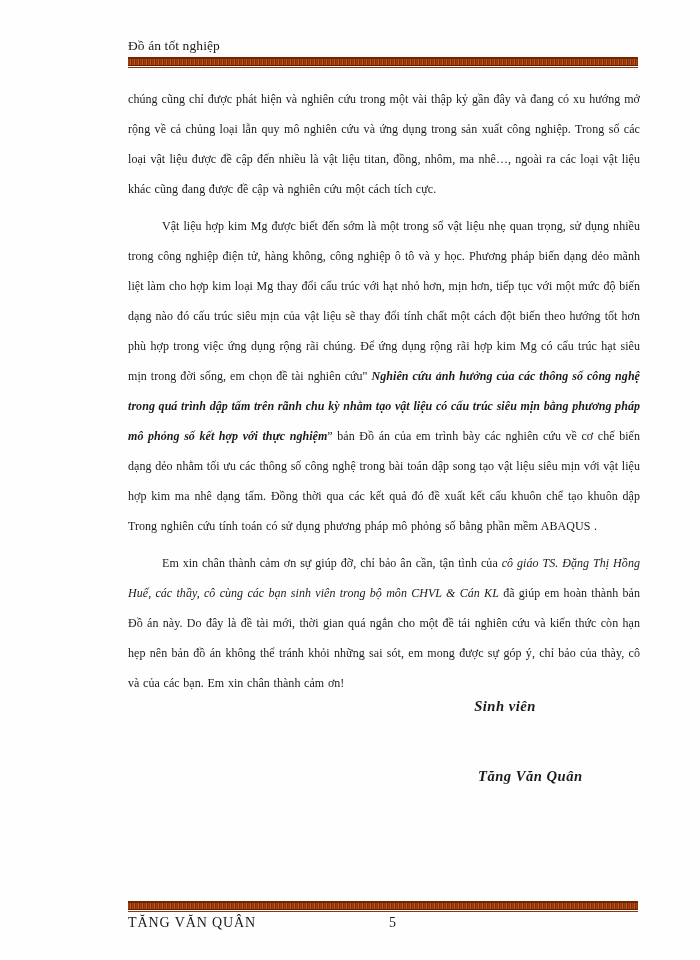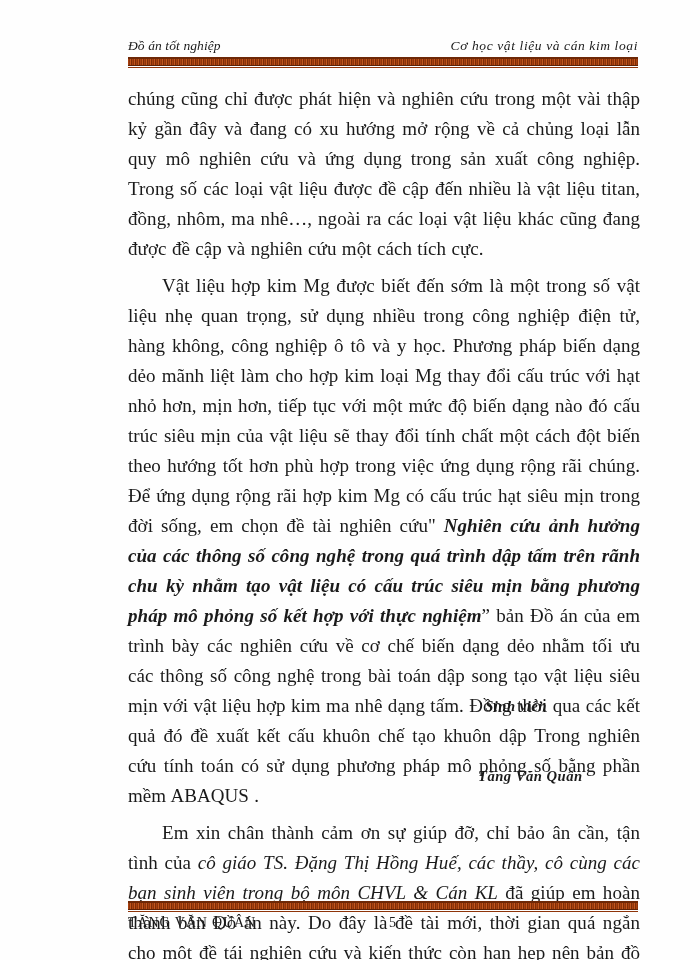--- a/index.html
+++ b/index.html
@@ -21,21 +21,20 @@
     inset: 0;
     background: #fefefe;
   }
 
   
   .header {
     position: absolute;
     left: 128px;
     top: 38px;
     width: 510px;
-    font-style: italic;
   }
   .header-row {
     display: flex;
     justify-content: space-between;
     align-items: flex-end;
     font-size: 13.5px;
     line-height: 1.15;
     white-space: nowrap;
   }
   .header-left { letter-spacing: 0.1px; }
@@ -66,21 +65,21 @@
 
   
   .content {
     position: absolute;
     left: 128px;
     top: 84px;
     width: 512px;
   }
   p.para {
     margin: 0;
-    font-size: 19px;
+    font-size: 12px;
     line-height: 30px;
     text-align: justify;
     text-justify: inter-word;
     text-indent: 0;
     letter-spacing: 0.05px;
     word-spacing: 0.6px;
   }
   p.indent { text-indent: 34px; margin-top: 7px; }
   .bi { font-weight: bold; font-style: italic; }
   .it { font-style: italic; }
@@ -91,21 +90,21 @@
     left: 128px;
     top: 698px;
     width: 512px;
     text-align: center;
     padding-right: 24px;
     font-size: 14.6px;
     font-weight: bold;
     font-style: italic;
     letter-spacing: 0.5px;
   }
-  .sig-role span { position: relative; left: 132px; }
+  .sig-role span { position: relative; left: 121px; }
 
   .sig-name {
     position: absolute;
     left: 128px;
     top: 768px;
     width: 512px;
     font-size: 14.6px;
     font-weight: bold;
     font-style: italic;
     letter-spacing: 0.5px;
@@ -136,21 +135,20 @@
   }
 </style>
 </head>
 <body>
 
 <div class="page">
 
   <div class="header">
     <div class="header-row">
       <div class="header-left">Đồ án tốt nghiệp</div>
-      <div class="header-right">Cơ học vật liệu  và cán kim loại</div>
     </div>
     <div class="rule"></div>
   </div>
 
   <div class="content">
 
     <p class="para">chúng cũng chỉ được phát hiện và nghiên cứu trong một vài thập kỷ gần đây và đang có xu hướng mở rộng về cả chủng loại lẫn quy mô nghiên cứu và ứng dụng trong sản xuất công nghiệp. Trong số các loại vật liệu được đề cập đến nhiều là vật liệu titan, đồng, nhôm, ma nhê…, ngoài ra các loại vật liệu khác cũng đang được đề cập và nghiên cứu một cách tích cực.</p>
 
     <p class="para indent"><span>Vật liệu hợp kim Mg được biết đến sớm là một trong số vật liệu nhẹ quan trọng, sử dụng nhiều trong công nghiệp điện tử, hàng không, công nghiệp ô tô và y học. Phương pháp biến dạng dẻo mãnh liệt làm cho hợp kim loại Mg thay đổi cấu trúc với hạt nhỏ hơn, mịn hơn, tiếp tục với một mức độ biến dạng nào đó cấu trúc siêu mịn của vật liệu sẽ thay đổi tính chất một cách đột biến theo hướng tốt hơn phù hợp trong việc ứng dụng rộng rãi chúng. Để ứng dụng rộng rãi hợp kim Mg có cấu trúc hạt siêu mịn trong đời sống, em chọn đề tài nghiên cứu" </span><span class="bi">Nghiên cứu ảnh hưởng của các thông số công nghệ trong quá trình dập tấm trên rãnh chu kỳ nhằm tạo vật liệu có cấu trúc siêu mịn bằng phương pháp mô phỏng số kết hợp với thực nghiệm</span><span>” bản Đồ án của em trình bày các nghiên cứu về cơ chế biến dạng dẻo nhằm tối ưu các thông số công nghệ trong bài toán dập song tạo vật liệu siêu mịn với vật liệu hợp kim ma nhê dạng tấm. Đồng thời qua các kết quả đó đề xuất kết cấu khuôn chế tạo khuôn dập Trong nghiên cứu tính toán có sử dụng phương pháp mô phỏng số bằng phần mềm ABAQUS .</span></p>
 

